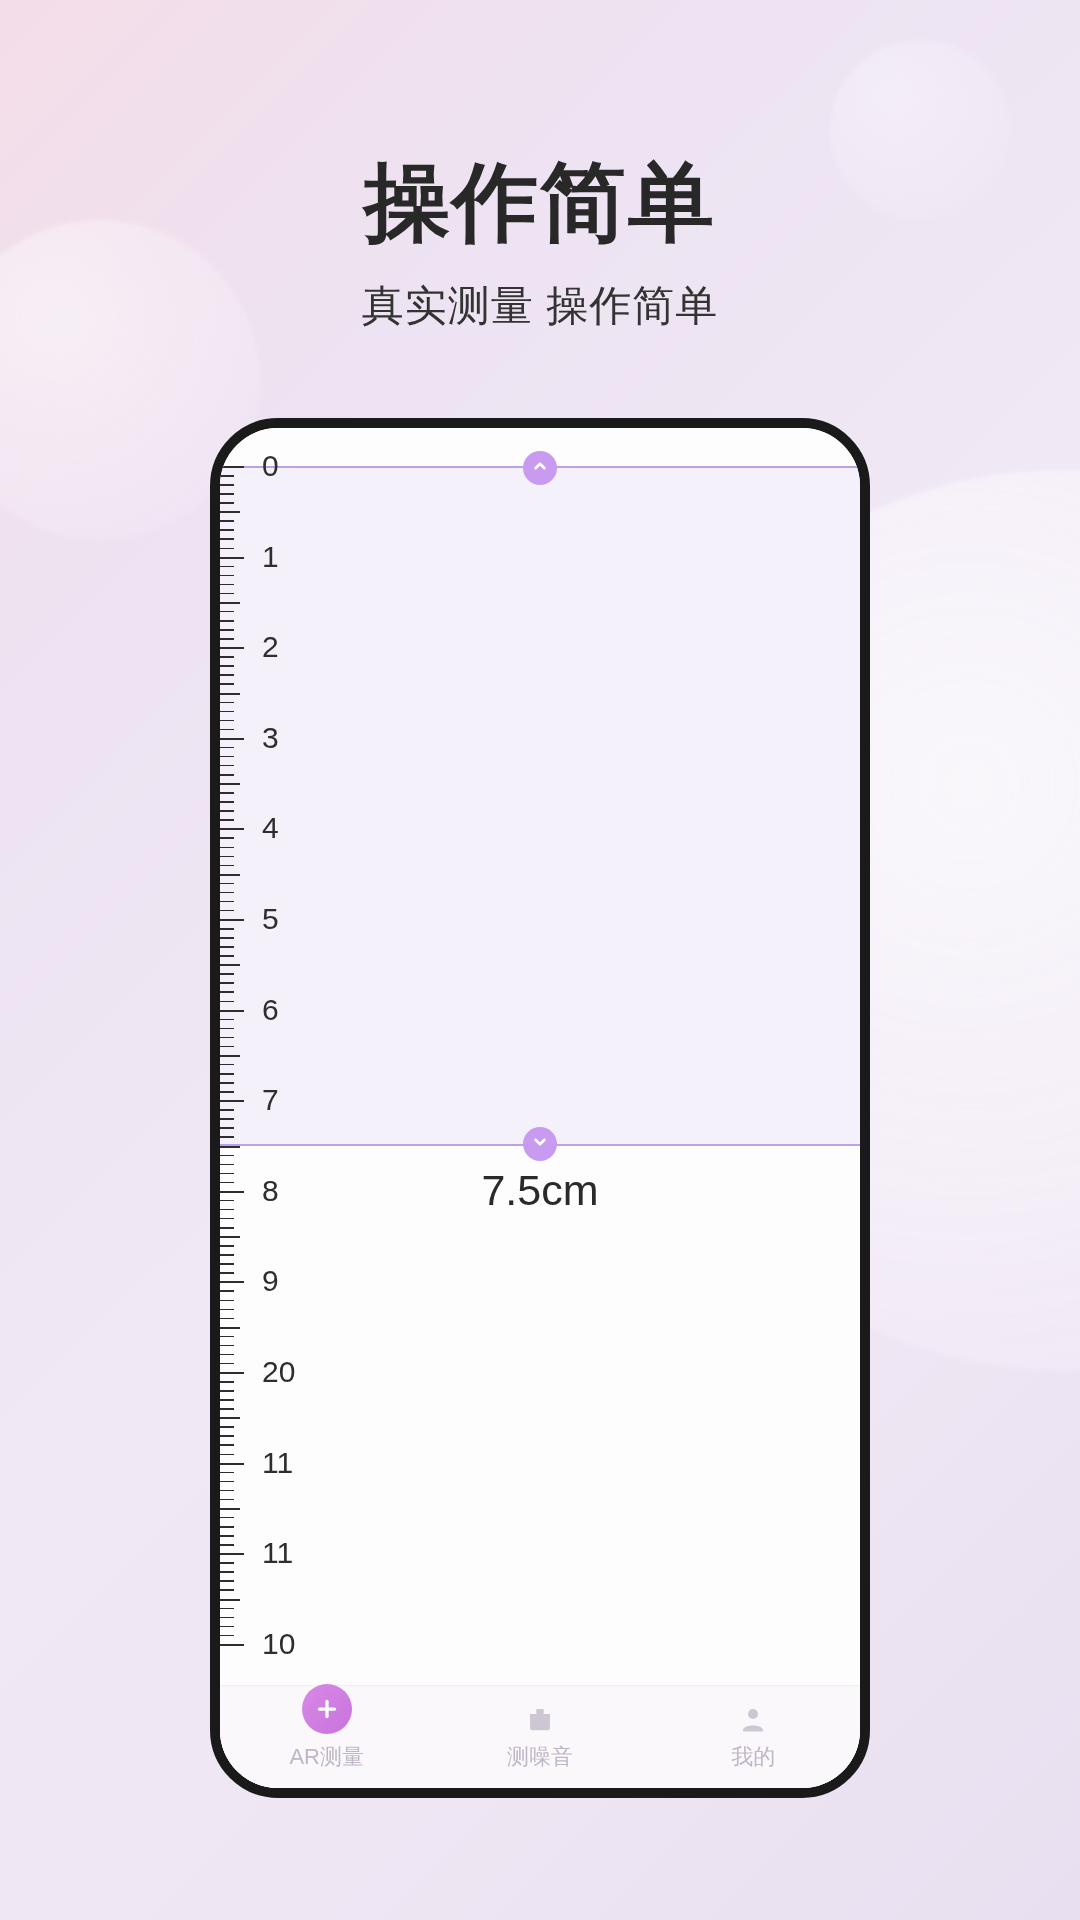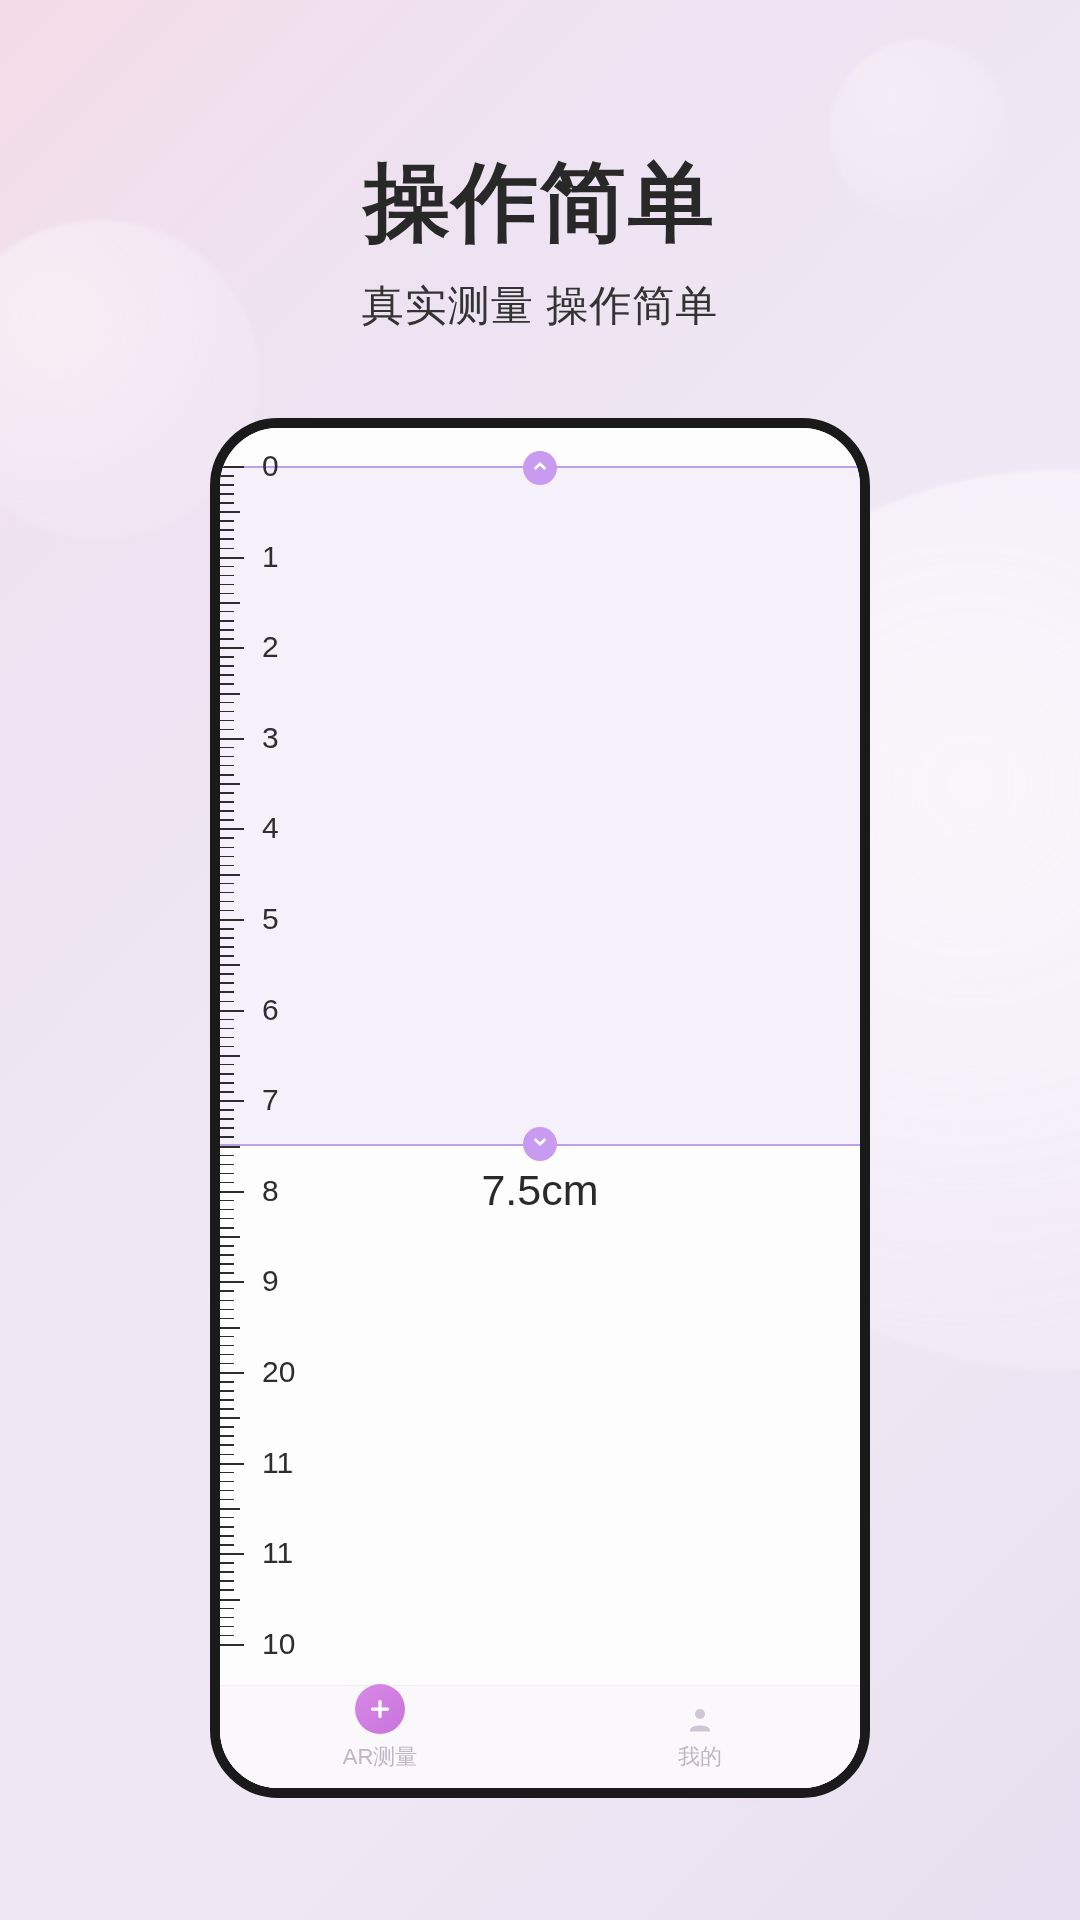--- a/index.html
+++ b/index.html
@@ -344,20 +344,29 @@
           <svg viewBox="0 0 24 24" width="26" height="26" stroke="#fff" stroke-width="3" stroke-linecap="round">
               <line x1="12" y1="5" x2="12" y2="19"></line>
               <line x1="5" y1="12" x2="19" y2="12"></line>
             </svg>
         </div>
         <span class="tab-label">AR测量</span>
       </div>
       <div class="tab">
         <div class="tab-icon">
           <svg viewBox="0 0 24 24" width="30" height="30" fill="#cfc6d4">
+              <path d="M4 8h16v11a2 2 0 0 1-2 2H6a2 2 0 0 1-2-2V8z"></path>
+              <rect x="9" y="4" width="6" height="4" rx="1"></rect>
+            </svg>
+        </div>
+        <span class="tab-label">测噪音</span>
+      </div>
+      <div class="tab">
+        <div class="tab-icon">
+          <svg viewBox="0 0 24 24" width="30" height="30" fill="#cfc6d4">
               <circle cx="12" cy="8" r="4"></circle>
               <path d="M4 21c0-5 16-5 16 0v1H4v-1z"></path>
             </svg>
         </div>
         <span class="tab-label">我的</span>
       </div>
     </div>
   </div>
 </div>
 

